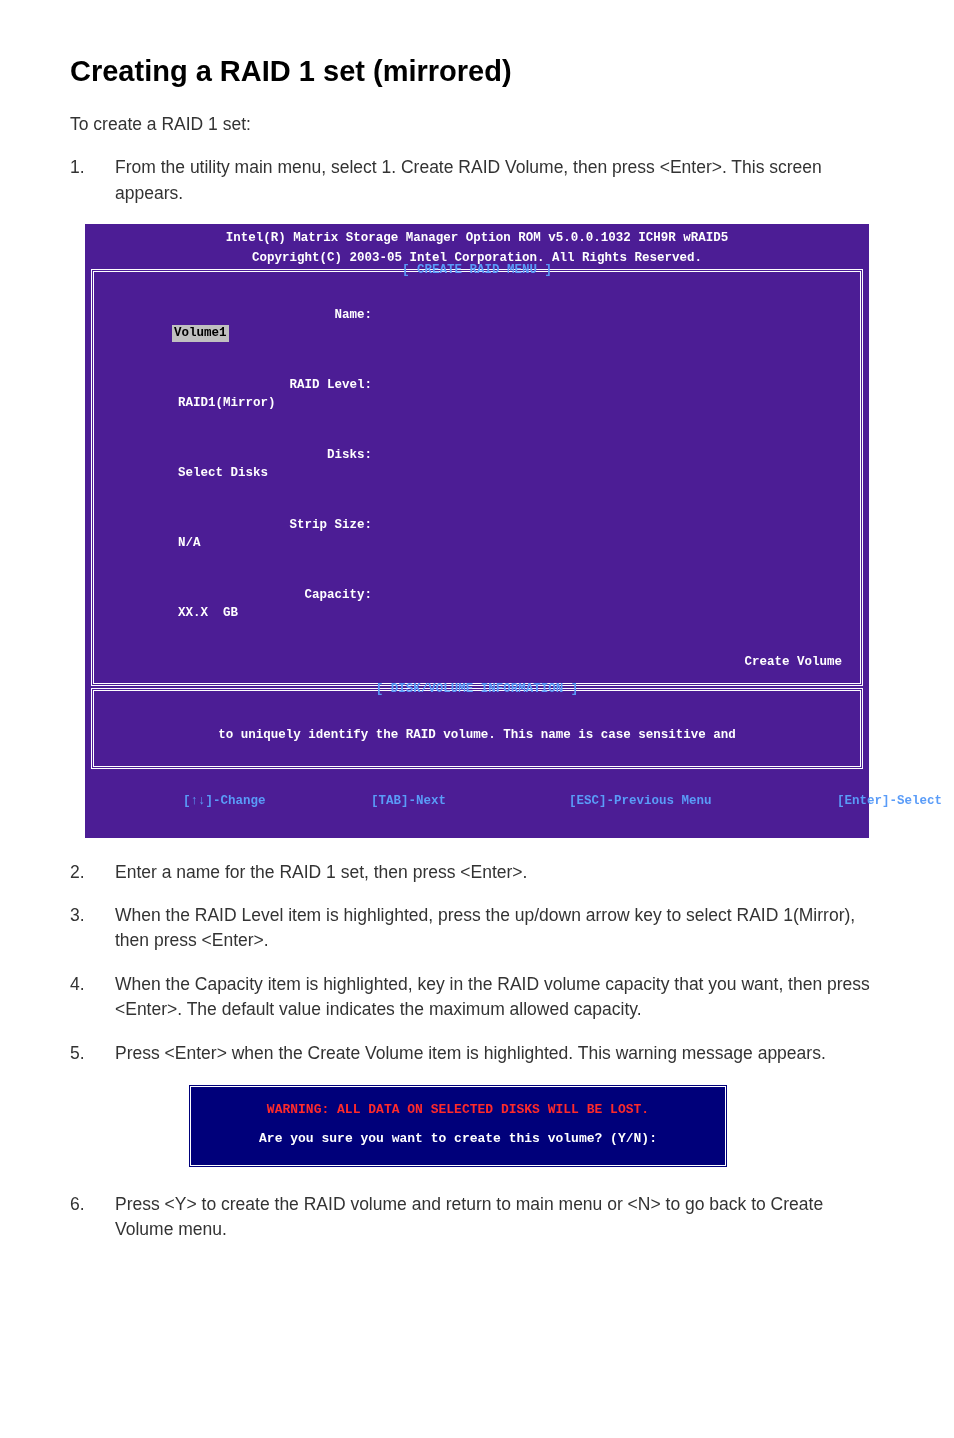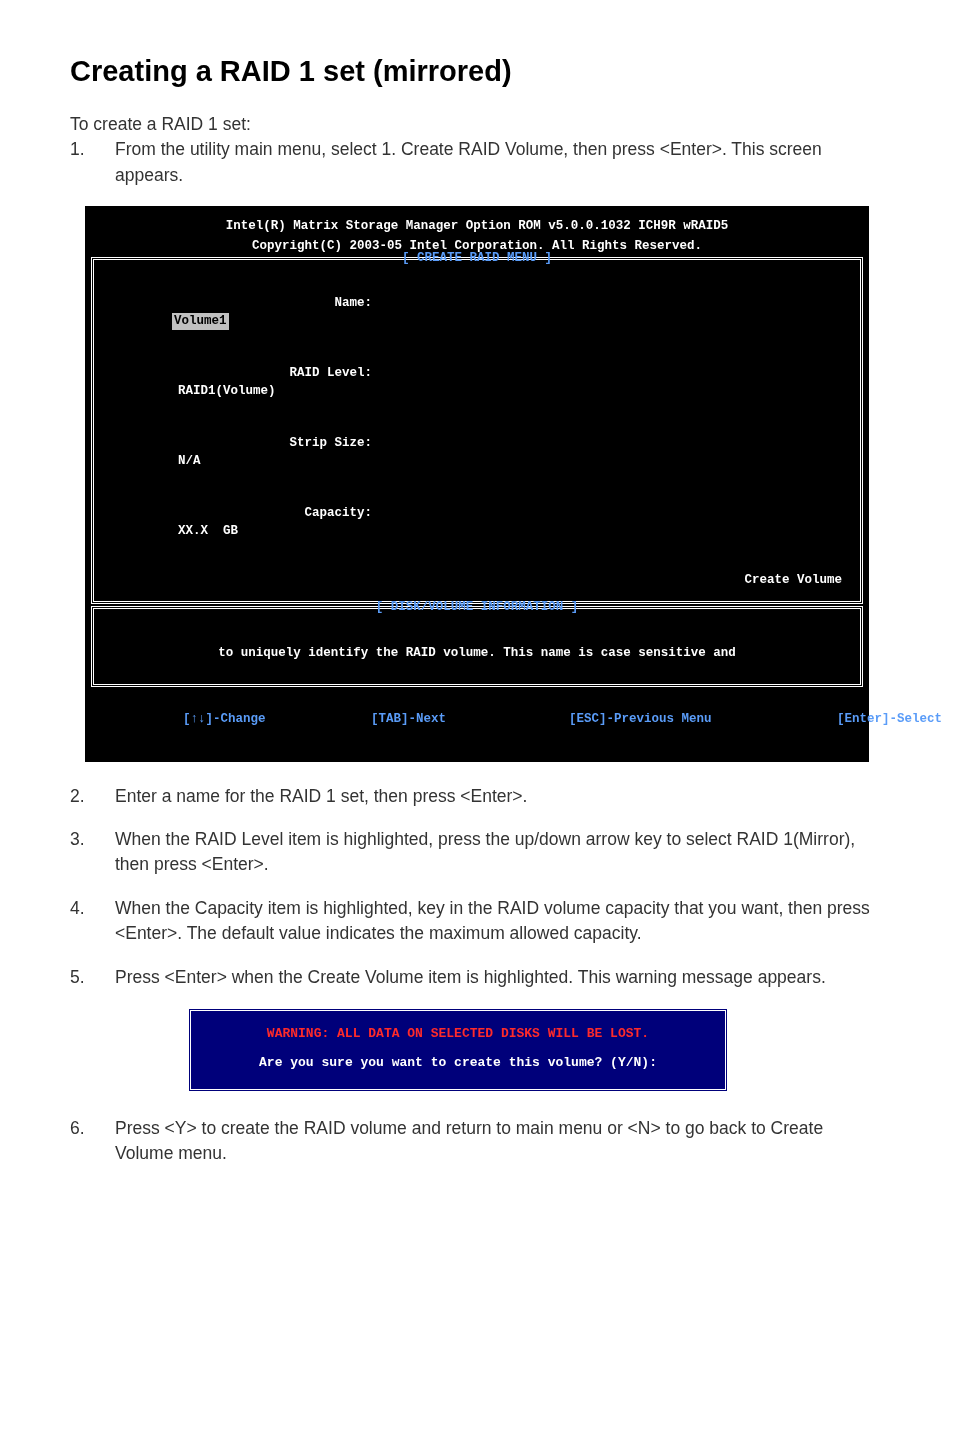--- a/index.html
+++ b/index.html
@@ -12,37 +12,37 @@
     padding: 50px 70px 30px 70px;
     font-size: 17.5px;
     line-height: 1.45;
   }
   h2 {
     font-size: 29px;
     font-weight: bold;
     color: #000000;
     margin-bottom: 20px;
   }
-  .intro { }
+  .intro { margin-bottom: 18px; }
   ol.outer { list-style: none; padding: 0; }
   ol.outer > li {
     display: flex;
     margin-bottom: 18px;
   }
   ol.outer > li > .num {
     width: 45px;
     flex-shrink: 0;
   }
   ol.outer > li > .body { flex: 1; }
 
   
   .bios-box {
     margin: 10px 15px 22px 15px;
-    background: #000000;
-    padding: 12px 0;
+    background: #4c1d95;
+    padding: 6px 0;
     font-family: "Courier New", monospace;
     color: #fff;
     font-size: 12.5px;
     line-height: 1.4;
   }
   .bios-header {
     text-align: center;
     margin-bottom: 2px;
     font-weight: bold;
   }
@@ -119,21 +119,25 @@
 
   <div class="bios-frame">
     <div class="bios-section-title">[ CREATE RAID MENU ]</div>
     <div class="bios-body">
       <div class="bios-row">
         <span class="bios-label">Name:</span>
         <span class="bios-val hl">Volume1</span>
       </div>
       <div class="bios-row">
         <span class="bios-label">RAID Level:</span>
-        <span class="bios-val">RAID1(Volume)</span>
+        <span class="bios-val">RAID1(Mirror)</span>
+      </div>
+      <div class="bios-row">
+        <span class="bios-label">Disks:</span>
+        <span class="bios-val">Select Disks</span>
       </div>
       <div class="bios-row">
         <span class="bios-label">Strip Size:</span>
         <span class="bios-val">N/A</span>
       </div>
       <div class="bios-row">
         <span class="bios-label">Capacity:</span>
         <span class="bios-val">XX.X  GB</span>
       </div>
       <div class="bios-create">Create Volume</div>

